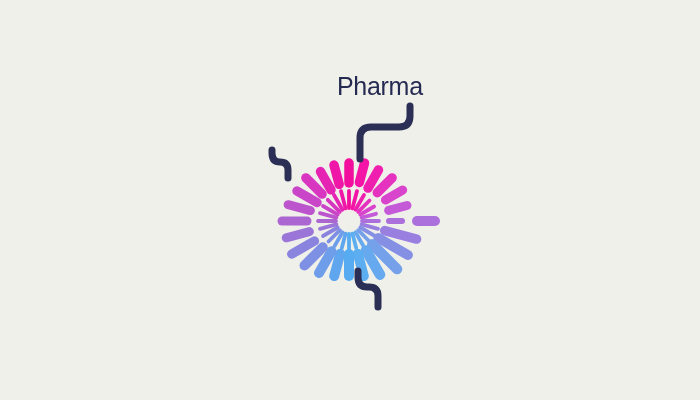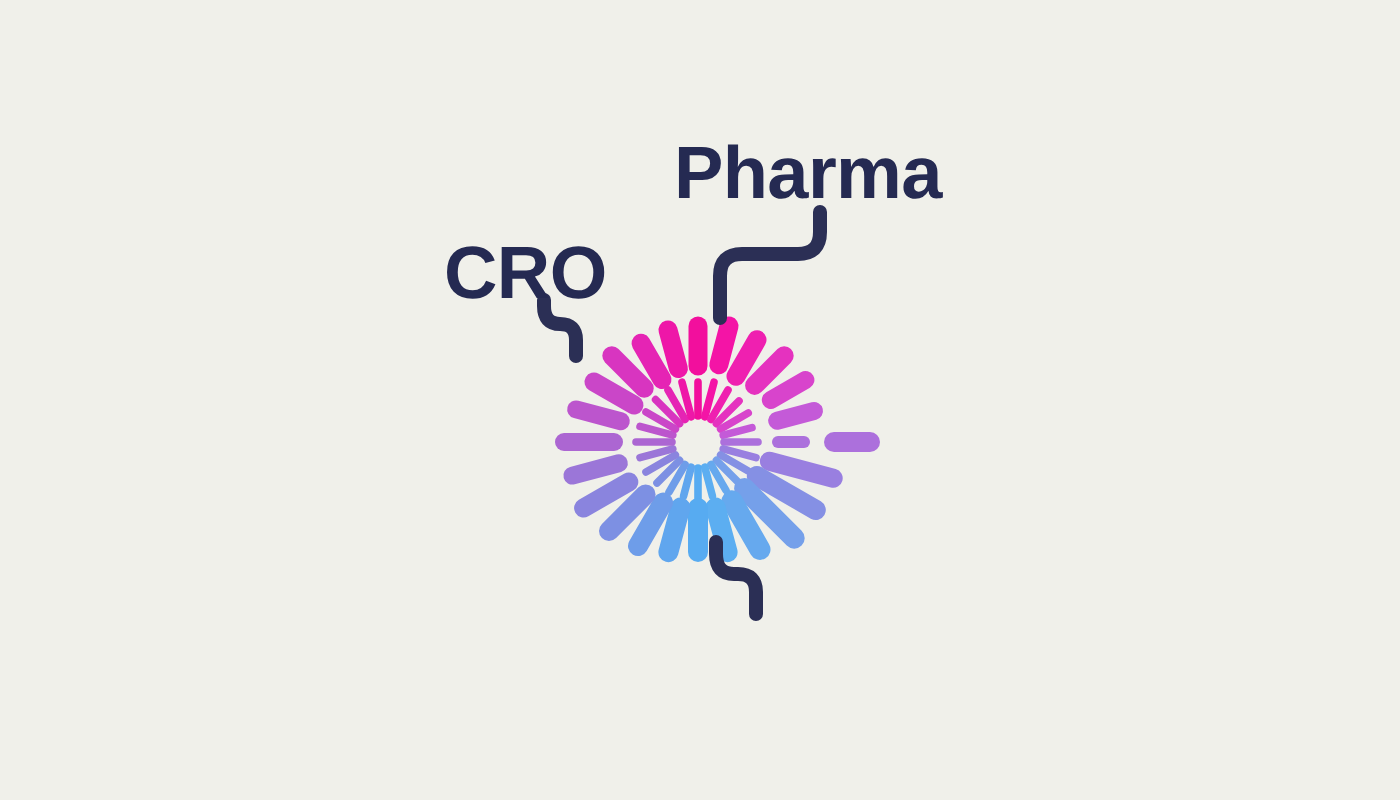--- a/index.html
+++ b/index.html
@@ -11,23 +11,23 @@
     background: var(--bg, #F0F0EA);
     font-family: "Liberation Sans", sans-serif;
   }
   .illus-svg {
     position: absolute;
     left: 0; top: 0;
     width: 700px; height: 400px;
   }
   .label {
     position: absolute;
-    font-size: 37px;
+    font-size: 25px;
     line-height: 31px;
-    font-weight: bold;
+    font-weight: normal;
     letter-spacing: -0.3px;
     color: var(--text, #252A52);
     white-space: nowrap;
     user-select: none;
   }
   .label-pharma  { left: 337px; top: 71px; }
   .label-cro     { left: 222px; top: 121px; }
   .label-site    { left: 276px; top: 306px; }
   .connector { fill: none; stroke-linecap: round; stroke-linejoin: round; }
 </style>
@@ -87,15 +87,14 @@
         <line x1="331.0" y1="189.8" x2="320.5" y2="171.6" stroke="#E524B4" stroke-width="9.5" stroke-linecap="round"></line>
         <line x1="345.6" y1="208.4" x2="341.0" y2="191.1" stroke="#EE17A8" stroke-width="3.8" stroke-linecap="round"></line>
         <line x1="339.2" y1="184.3" x2="334.0" y2="165.0" stroke="#EE17A8" stroke-width="9.5" stroke-linecap="round"></line>
       </g>
     <path class="connector" d="M410,106 L410,116 Q410,127 399,127 L371,127 Q360,127 360,138 L360,159" stroke="#2B2F55" stroke-width="7"></path>
     <path class="connector" d="M272,150 L272,153 Q272,162 280,162 Q288,162 288,170 L288,178" stroke="#2B2F55" stroke-width="7"></path>
     <path class="connector" d="M358,271 L358,277 Q358,287 367,287 L369,287 Q378,287 378,296 L378,307" stroke="#2B2F55" stroke-width="7"></path>
   </svg>
 
   <div class="label label-pharma">Pharma</div>
-  <div class="label label-cro">CRO</div>
 
 </div>
 
 </body></html>

